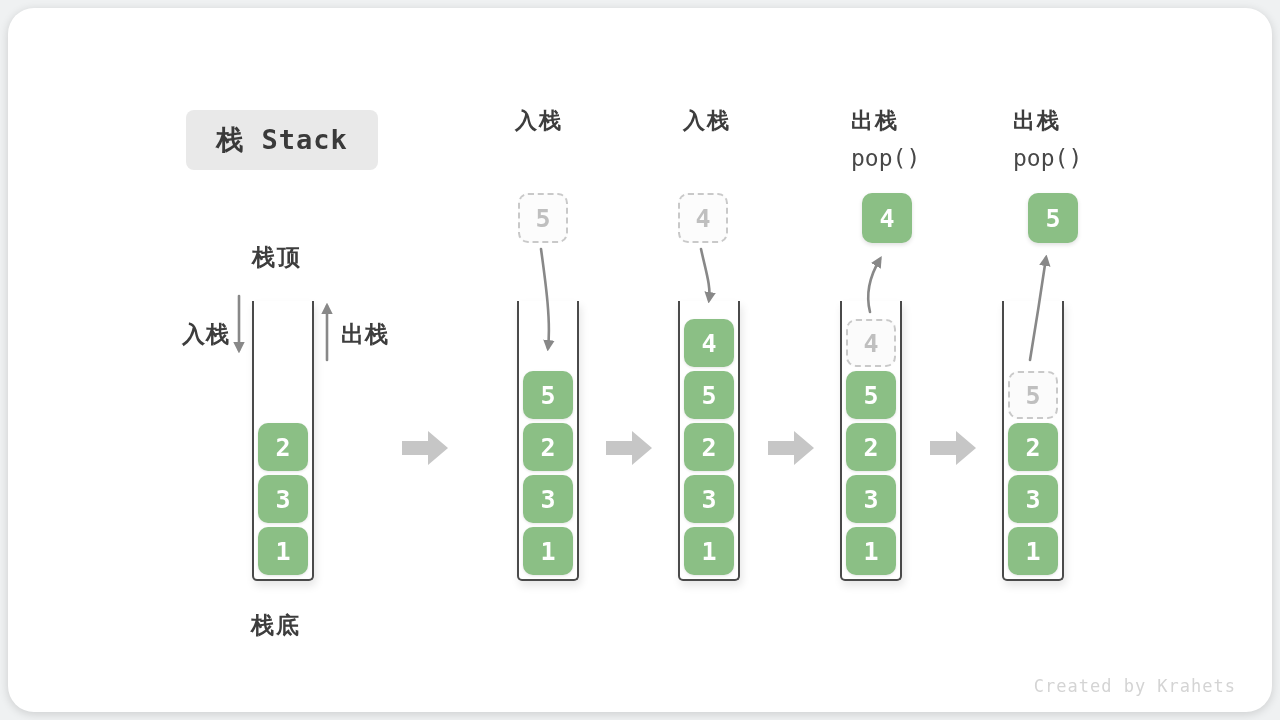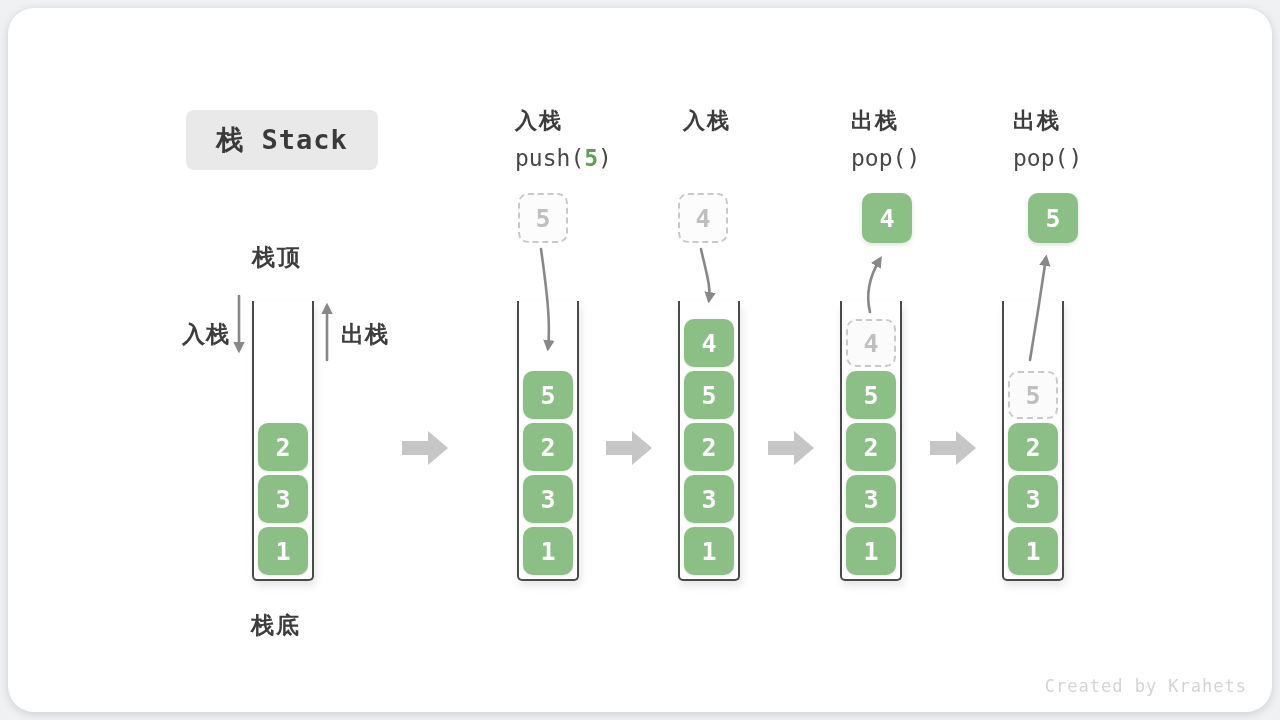--- a/index.html
+++ b/index.html
@@ -45,35 +45,34 @@
   .stack-label{width:62px;font-size:23px;font-weight:bold;color:var(--label);
                letter-spacing:2px}
 
   .next-arrow{top:431px;width:46px;height:34px}
   .next-arrow polygon{fill:var(--block-arrow)}
 
   svg.overlay{position:absolute;left:0;top:0;width:1280px;height:720px;pointer-events:none}
   svg.overlay path{stroke:var(--arrow);stroke-width:2.6;fill:none;stroke-linecap:round}
   svg.overlay .head{fill:var(--arrow)}
 
-  .watermark{right:33px;top:676px;font-family:"DejaVu Sans Mono",monospace;font-size:17px;
+  .watermark{right:44px;top:676px;font-family:"DejaVu Sans Mono",monospace;font-size:17px;
              color:var(--watermark);letter-spacing:1px}
 </style>
 </head>
 <body>
 
 <div class="card"></div>
 
 <div class="abs title-box">
   <span>栈 Stack</span>
 </div>
 
 <div class="abs op" style="left:515px">
   <div class="op-cn">入栈</div>
-  <div class="op-code"><span>push(</span><span class="arg">5</span><span>)</span></div>
 </div>
 <div class="abs op" style="left:683px">
   <div class="op-cn">入栈</div>
 </div>
 <div class="abs op" style="left:851px">
   <div class="op-cn">出栈</div>
   <div class="op-code"><span>pop()</span><span class="arg"></span><span></span></div>
 </div>
 <div class="abs op" style="left:1013px">
   <div class="op-cn">出栈</div>

